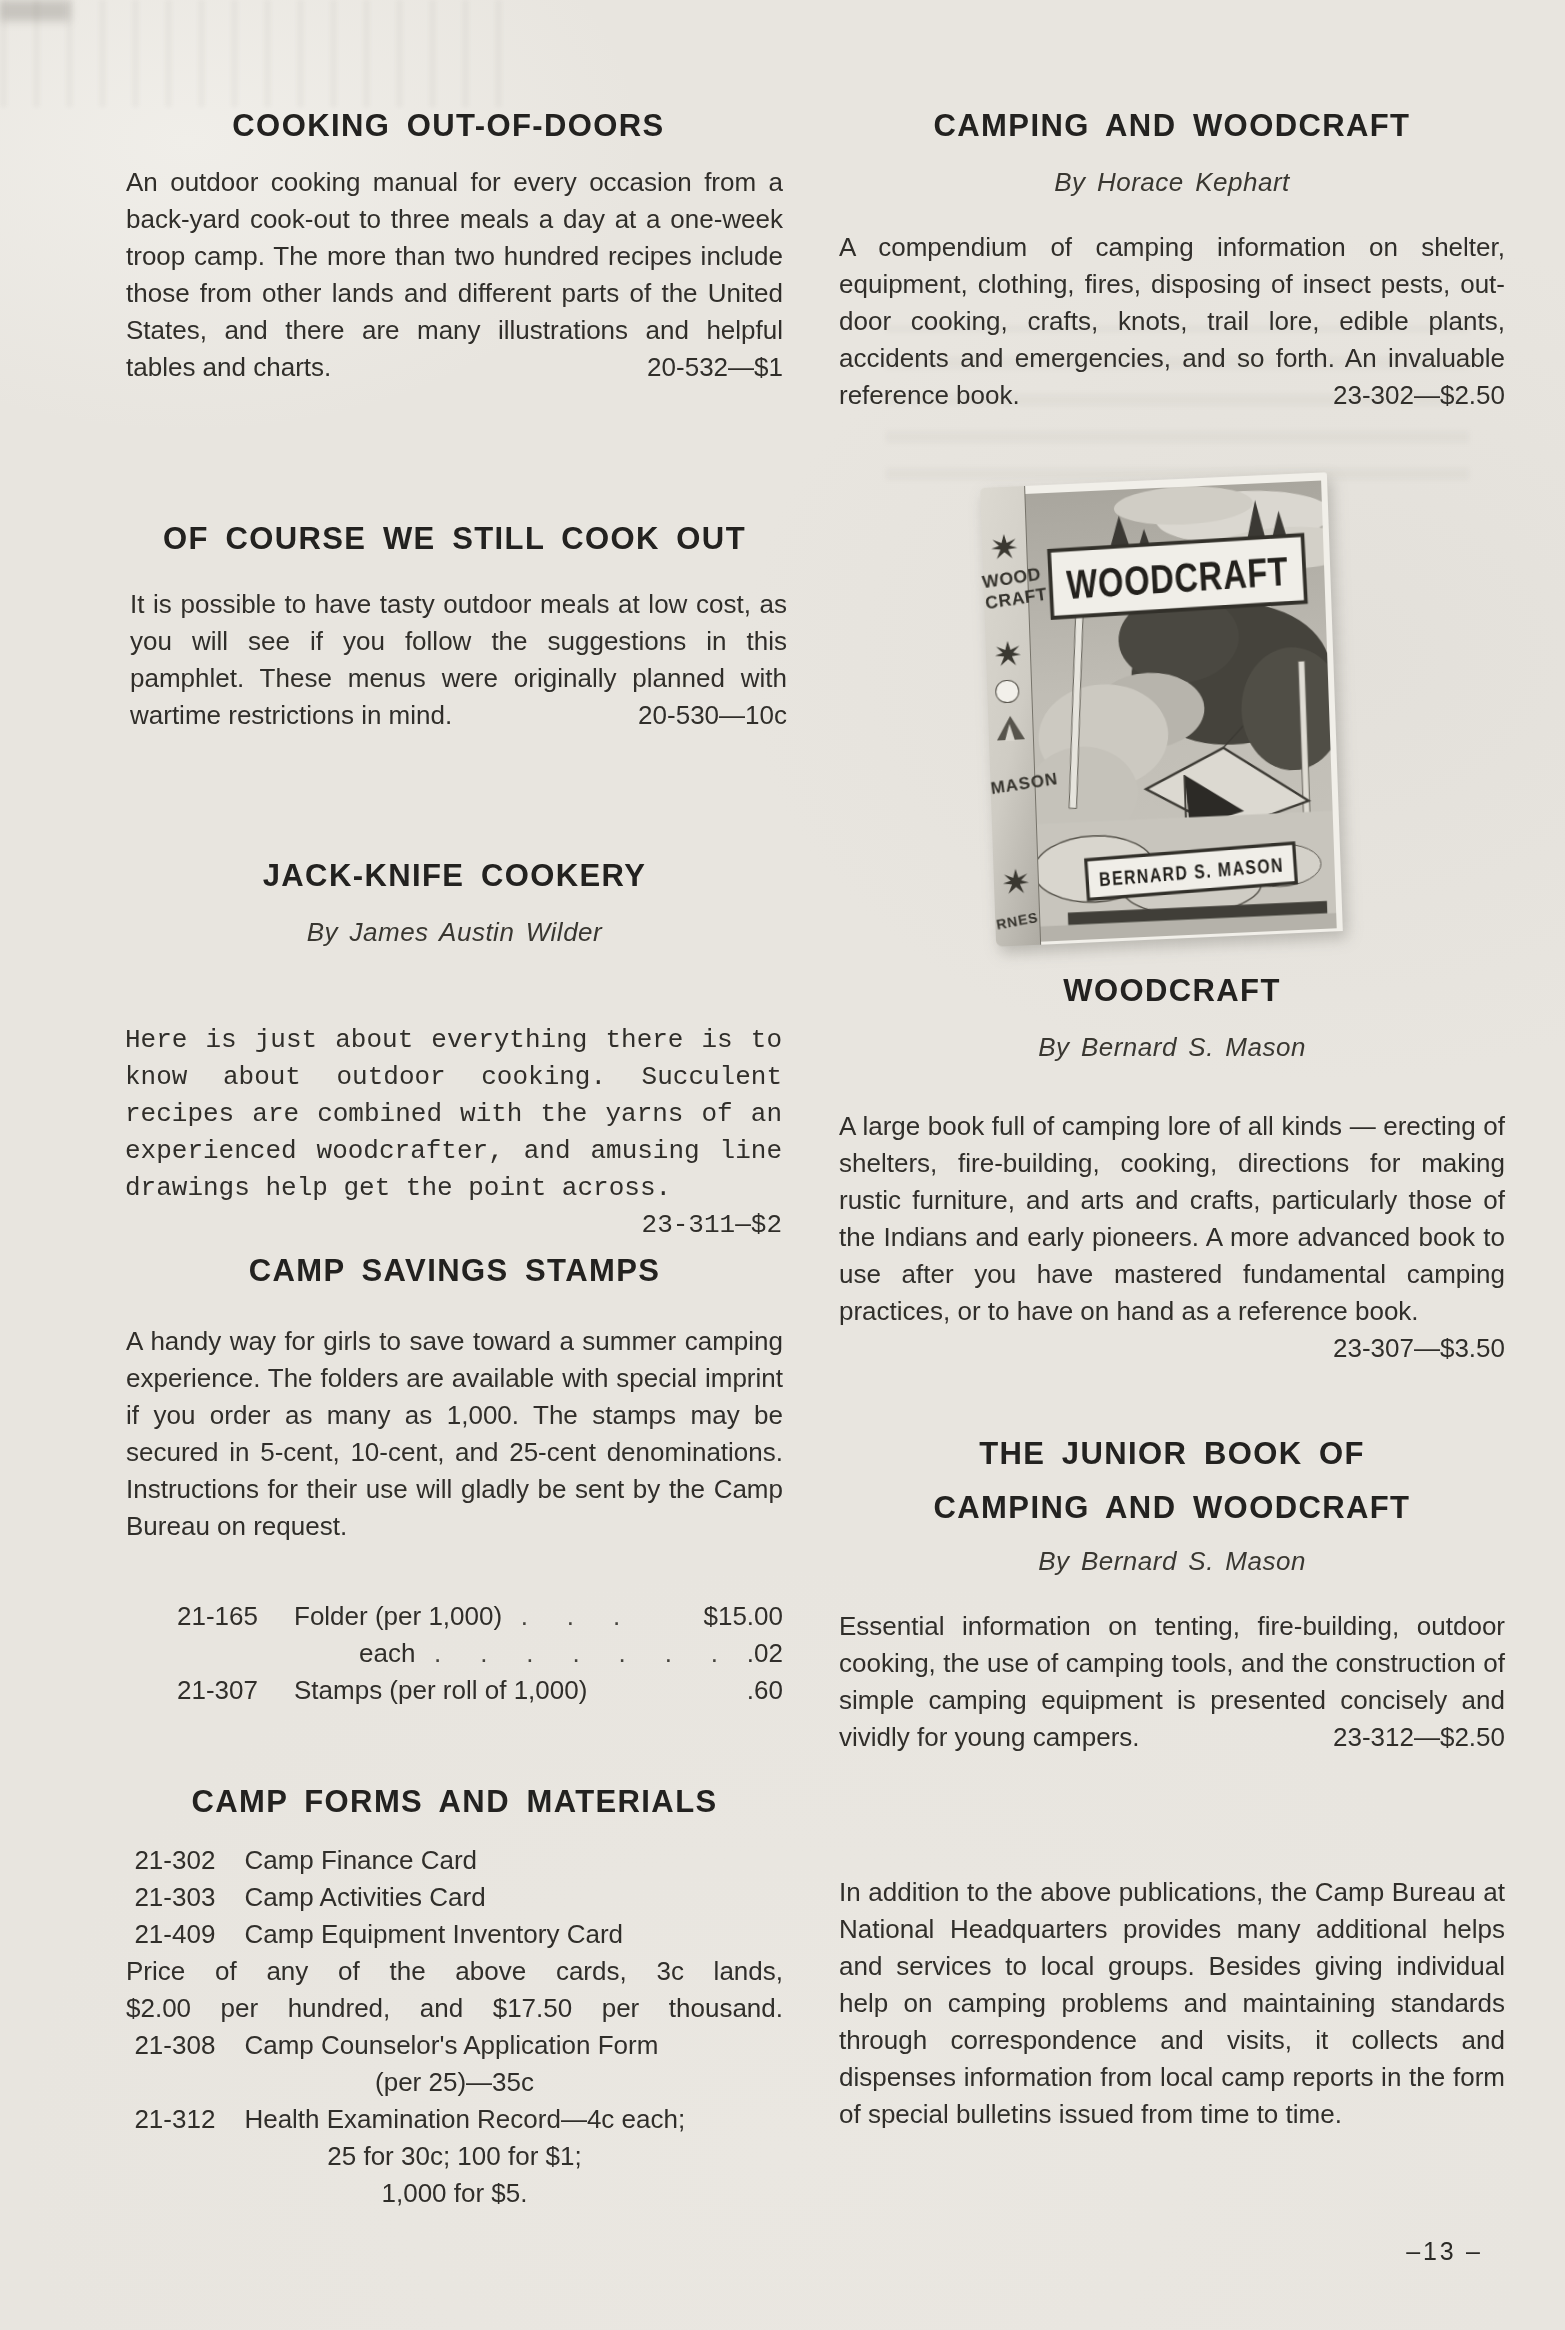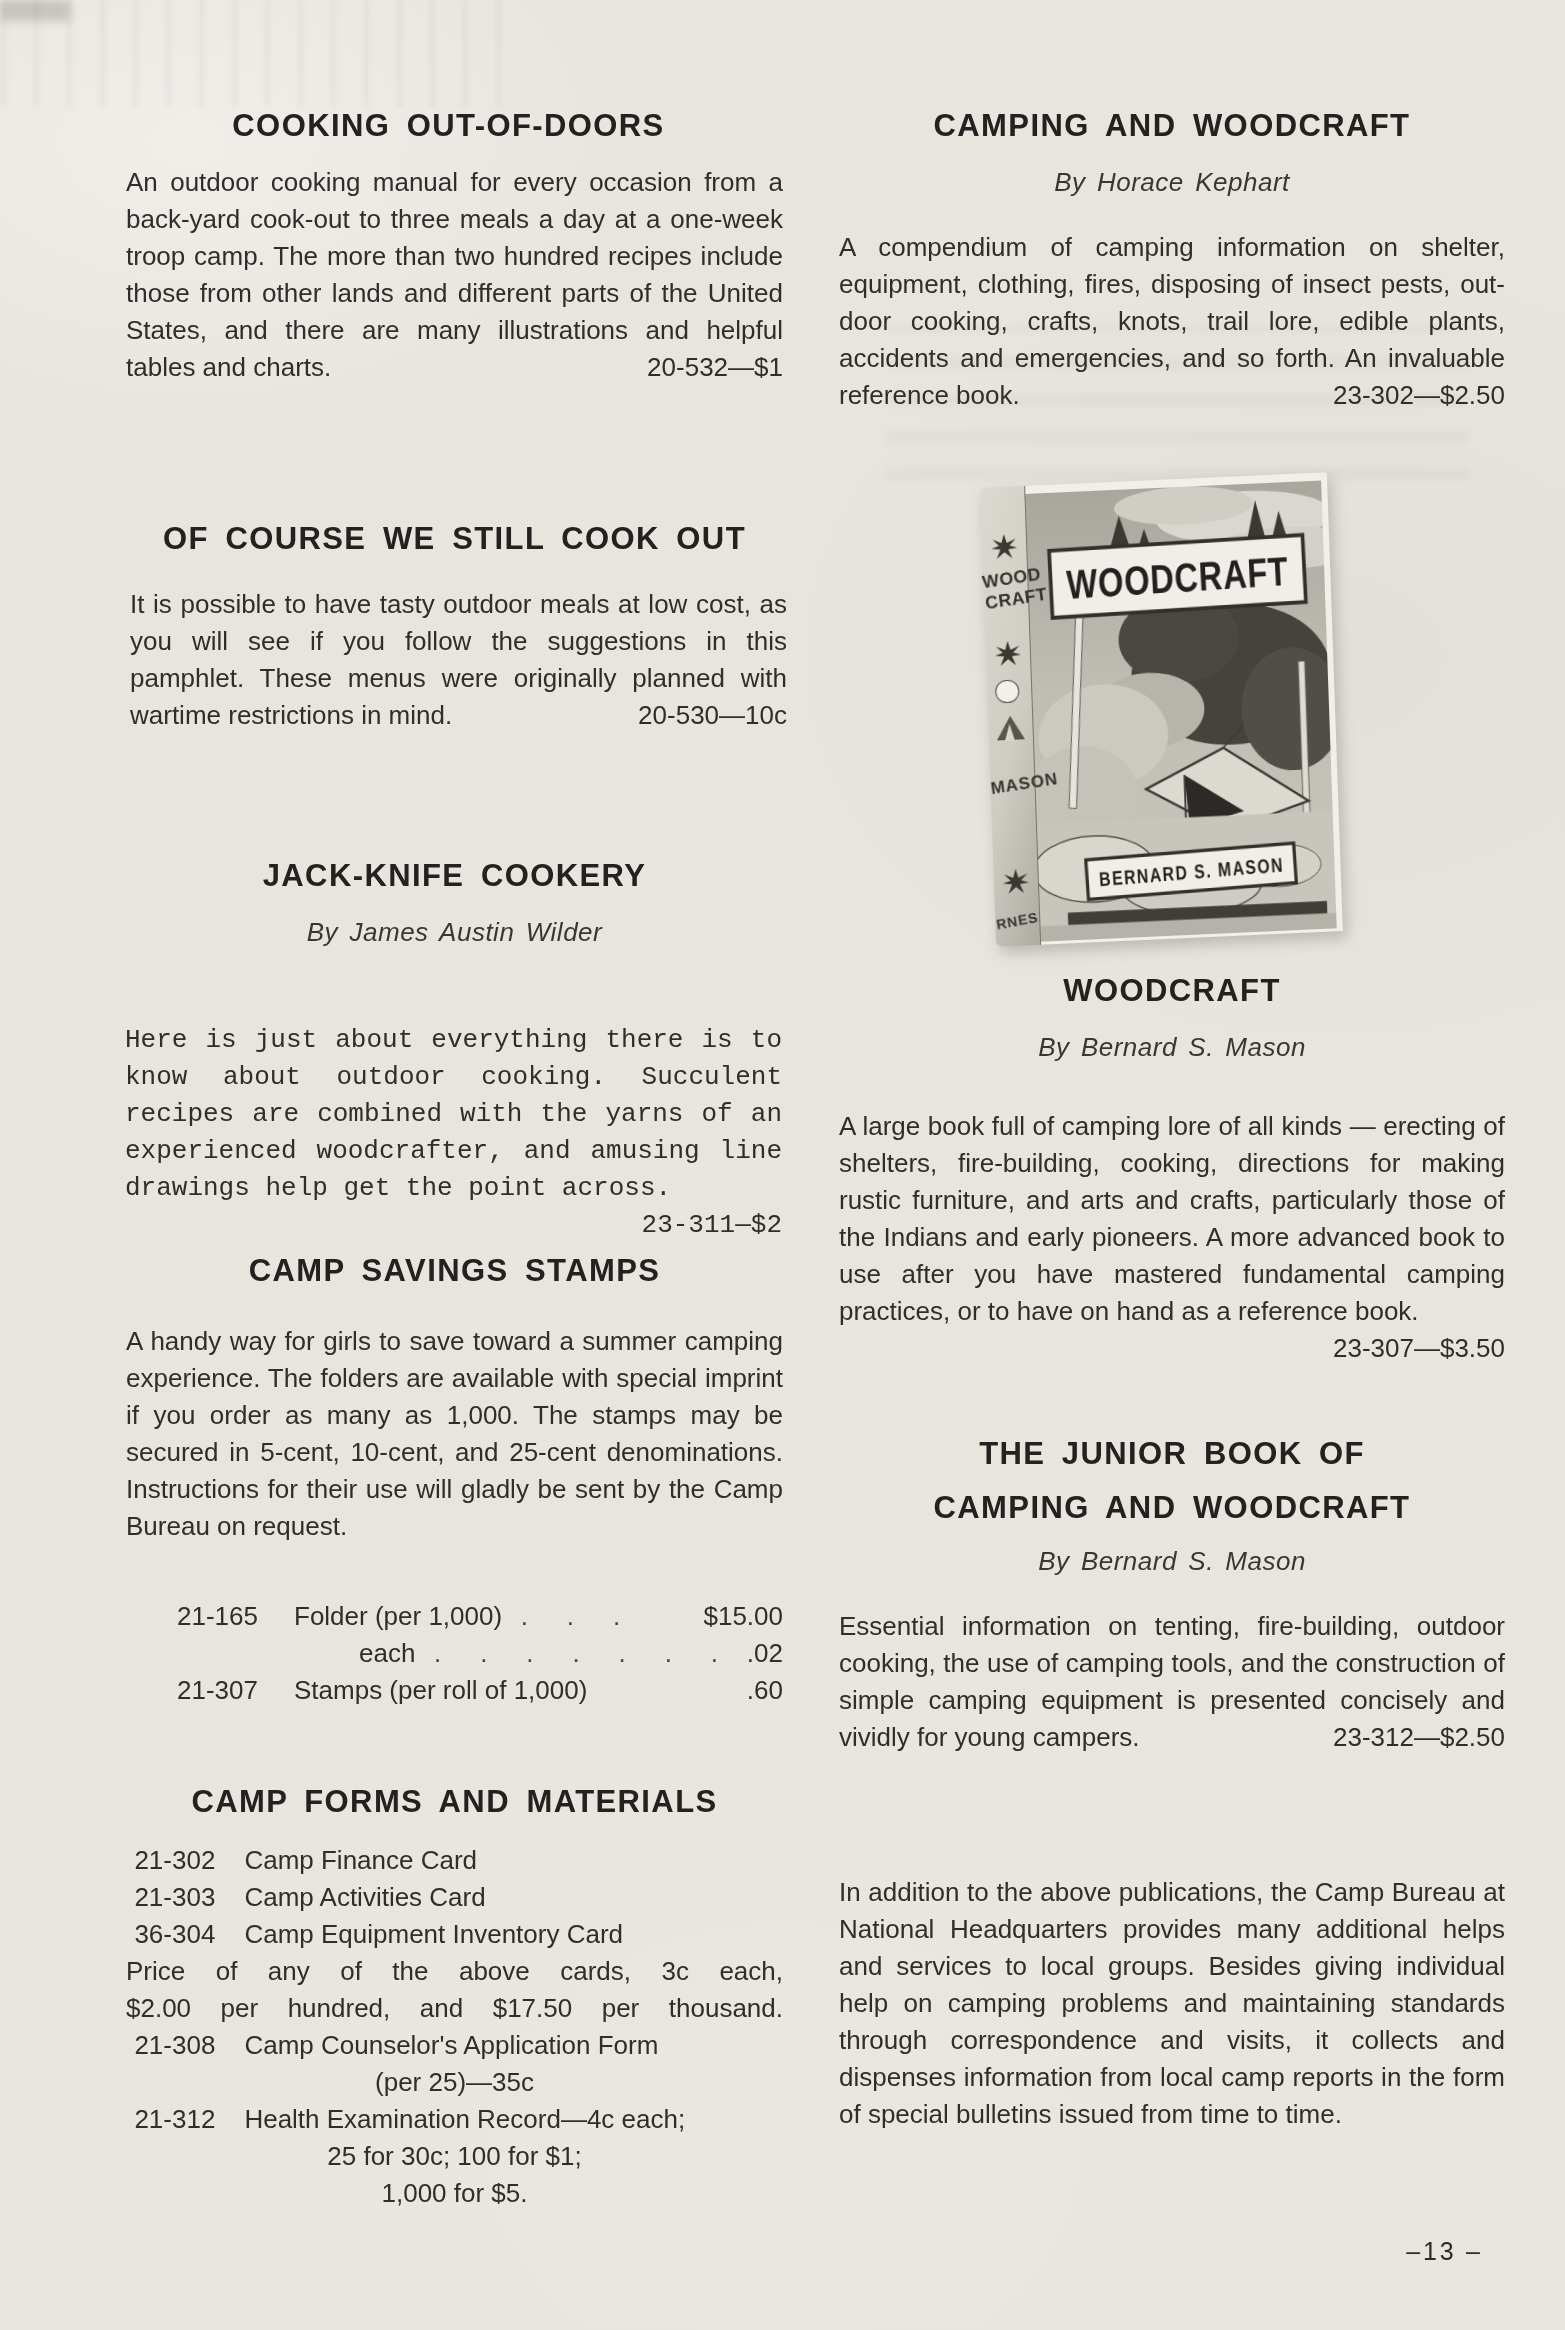--- a/index.html
+++ b/index.html
@@ -129,23 +129,23 @@
 
   <div class="abs sec-title" style="left:126px;top:1784px;width:657px;">CAMP FORMS AND MATERIALS</div>
   <div class="abs" style="left:126px;top:1842px;width:657px;">
     <div class="fline">
       <span class="f-code">21-302</span><span>Camp Finance Card</span>
     </div>
     <div class="fline">
       <span class="f-code">21-303</span><span>Camp Activities Card</span>
     </div>
     <div class="fline">
-      <span class="f-code">36-304</span><span>Camp Equipment Inventory Card</span>
-    </div>
-    <div class="fline fline-flow">Price of any of the above cards, 3c each,</div>
+      <span class="f-code">21-409</span><span>Camp Equipment Inventory Card</span>
+    </div>
+    <div class="fline fline-flow">Price of any of the above cards, 3c lands,</div>
     <div class="fline fline-flow">$2.00 per hundred, and $17.50 per thousand.</div>
     <div class="fline">
       <span class="f-code">21-308</span><span>Camp Counselor's Application Form</span>
     </div>
     <div class="fline fline-center">(per 25)—35c</div>
     <div class="fline">
       <span class="f-code">21-312</span><span>Health Examination Record—4c each;</span>
     </div>
     <div class="fline fline-center">25 for 30c; 100 for $1;</div>
     <div class="fline fline-center">1,000 for $5.</div>

